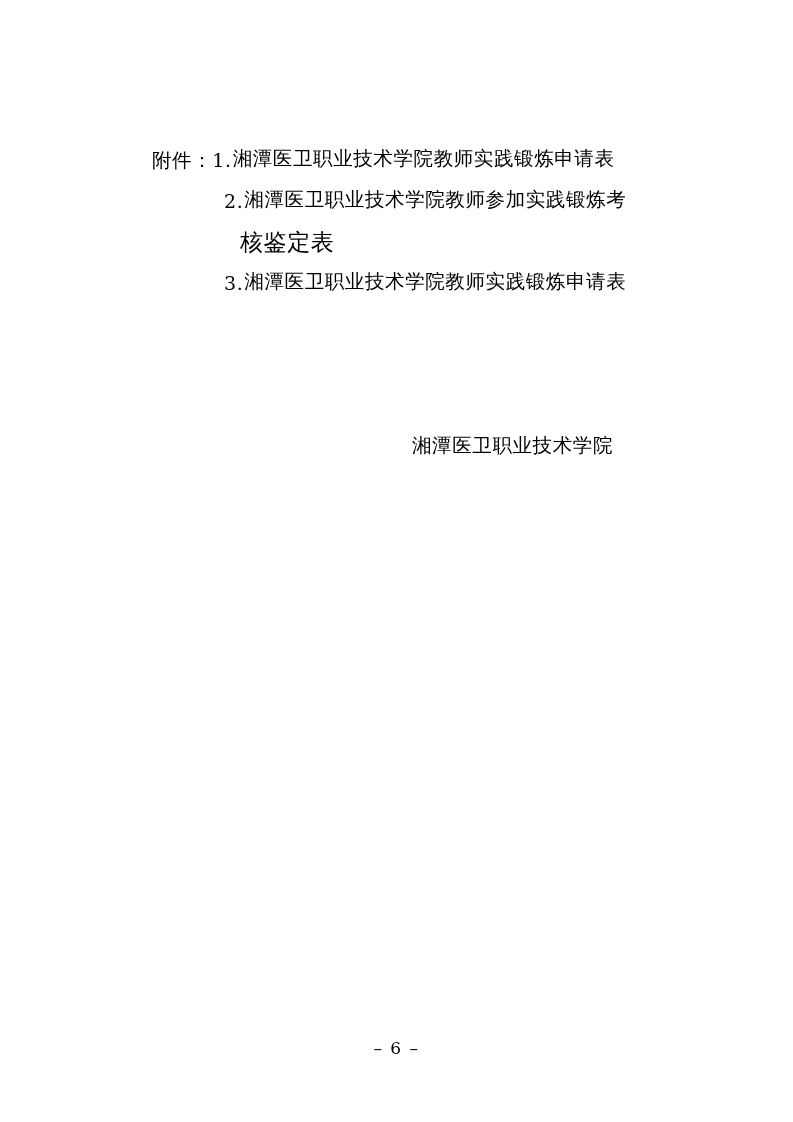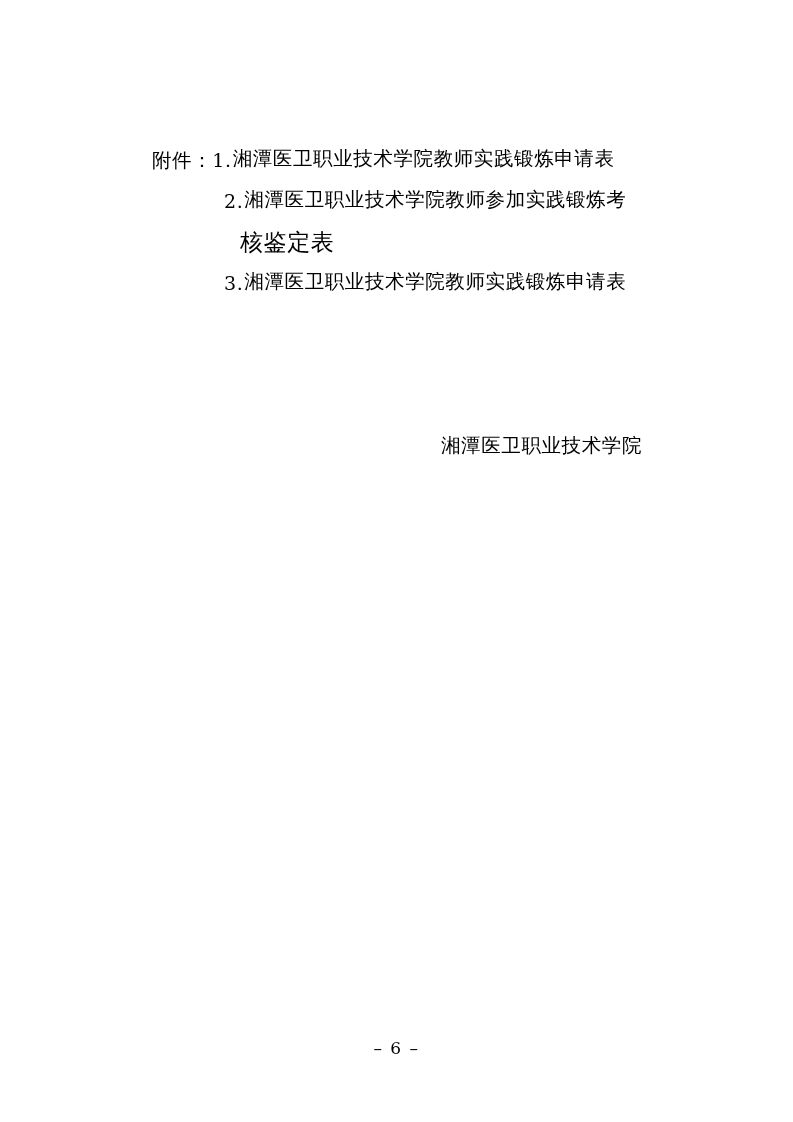--- a/index.html
+++ b/index.html
@@ -66,21 +66,20 @@
   .signature {
     position: absolute;
     left: 412px;
     top: 425px;
     font-size: 19.5px;
     line-height: 41px;
     letter-spacing: 0.6px;
   }
   .sig-org {
     white-space: nowrap;
-    margin-left: 29px;
   }
   .sig-date {
     padding-left: 42px;
     white-space: nowrap;
     letter-spacing: 1.2px;
   }
 
   
   .footer {
     position: absolute;

